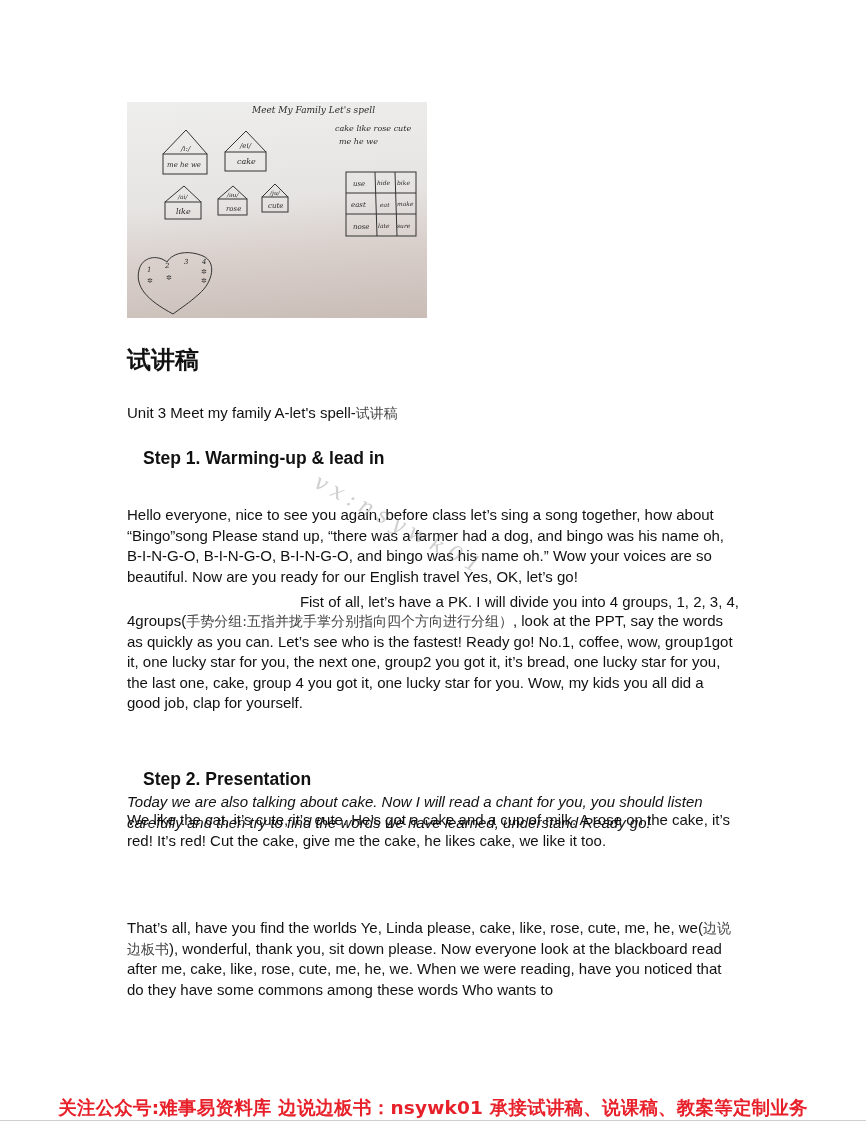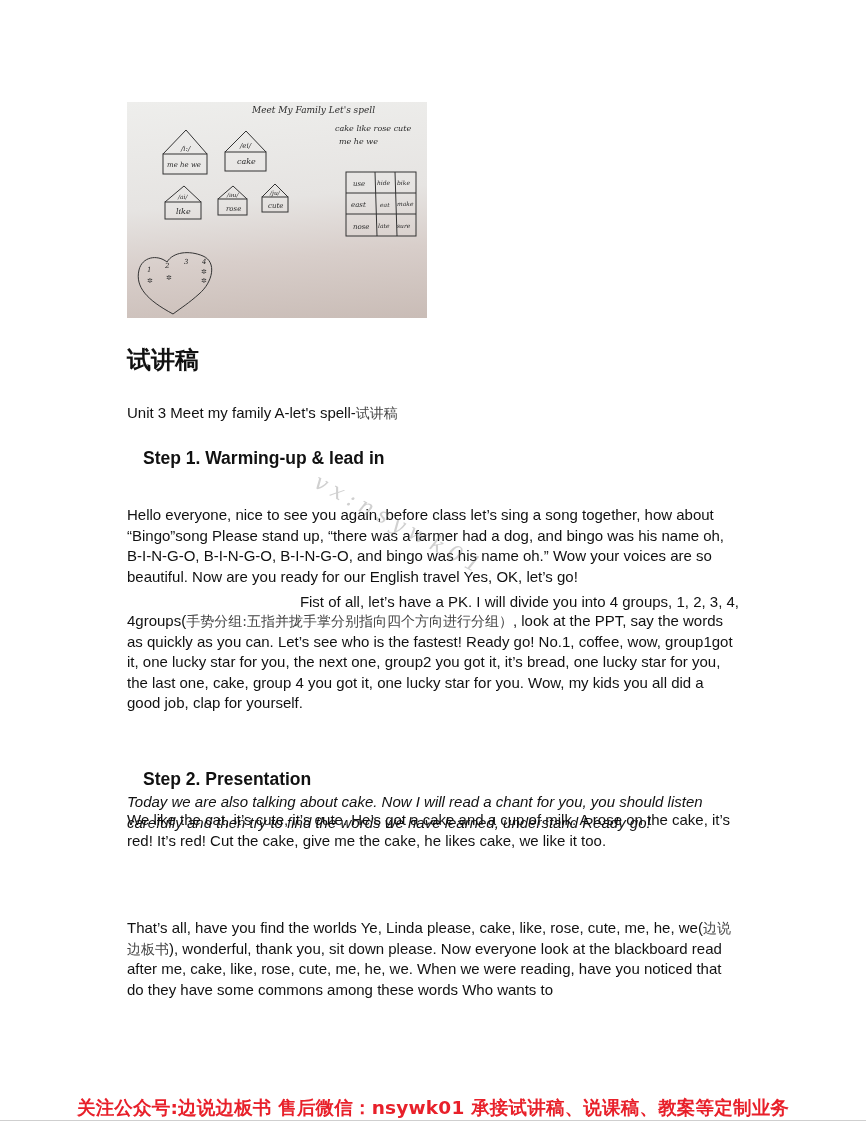--- a/index.html
+++ b/index.html
@@ -122,14 +122,14 @@
 <h2 class="h2" style="top:757px;margin-top:12px;">Step 2. Presentation</h2>
 
 <p class="para" style="top:792px;font-style:italic;">Today we are also talking about cake. Now I will read a chant for you, you should listen carefully and then try to find the words we have learned, understand Ready go!</p>
 <p class="para" style="top:810px;">We like the cat, it’s cute, it’s cute. He’s got a cake and a cup of milk. A rose on the cake, it’s red! It’s red! Cut the cake, give me the cake, he likes cake, we like it too.</p>
 <p class="para" style="top:918px;">
   <span>That’s all, have you find the worlds Ye, Linda please, cake, like, rose, cute, me, he, we(</span><span class="cn">边说边板书</span><span>), wonderful, thank you, sit down please. Now everyone look at the blackboard read after me, cake, like, rose, cute, me, he, we. When we were reading, have you noticed that do they have some commons among these words Who wants to</span>
 </p>
 
 <div class="watermark">vx:nsywk01</div>
 
-<div class="footer">关注公众号:边说边板书  售后微信：nsywk01  承接试讲稿、说课稿、教案等定制业务</div>
+<div class="footer">关注公众号:难事易资料库  边说边板书：nsywk01  承接试讲稿、说课稿、教案等定制业务</div>
 <div class="footer-line"></div>
 
 </body></html>

